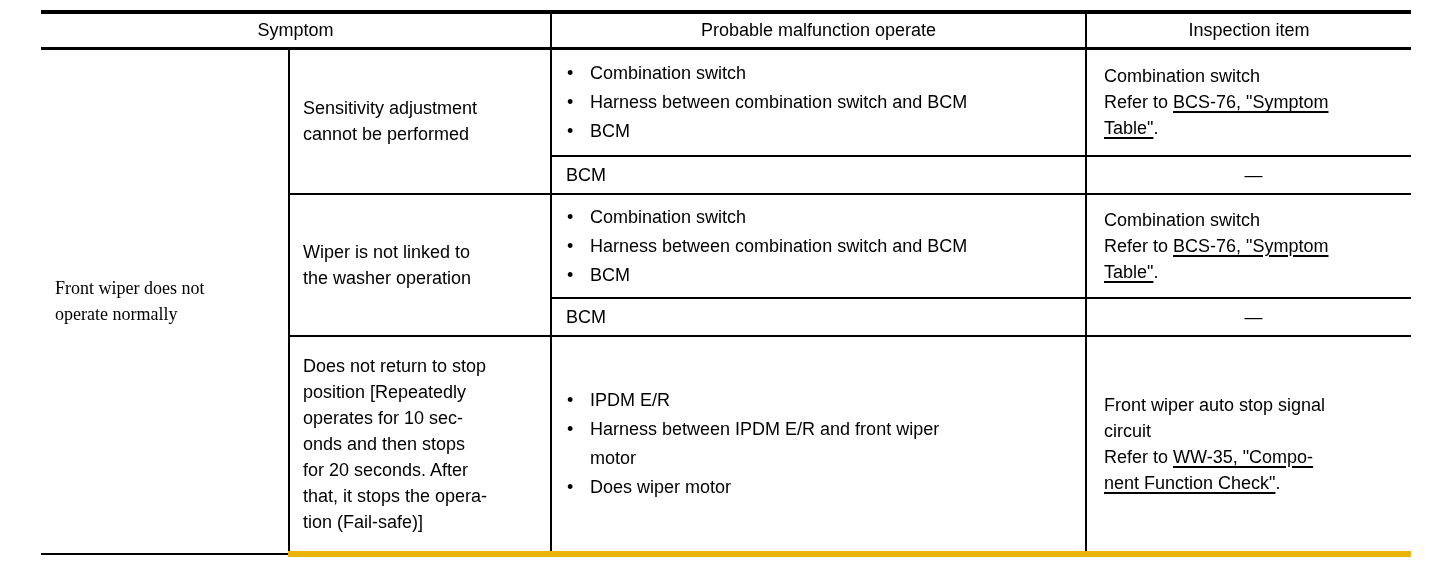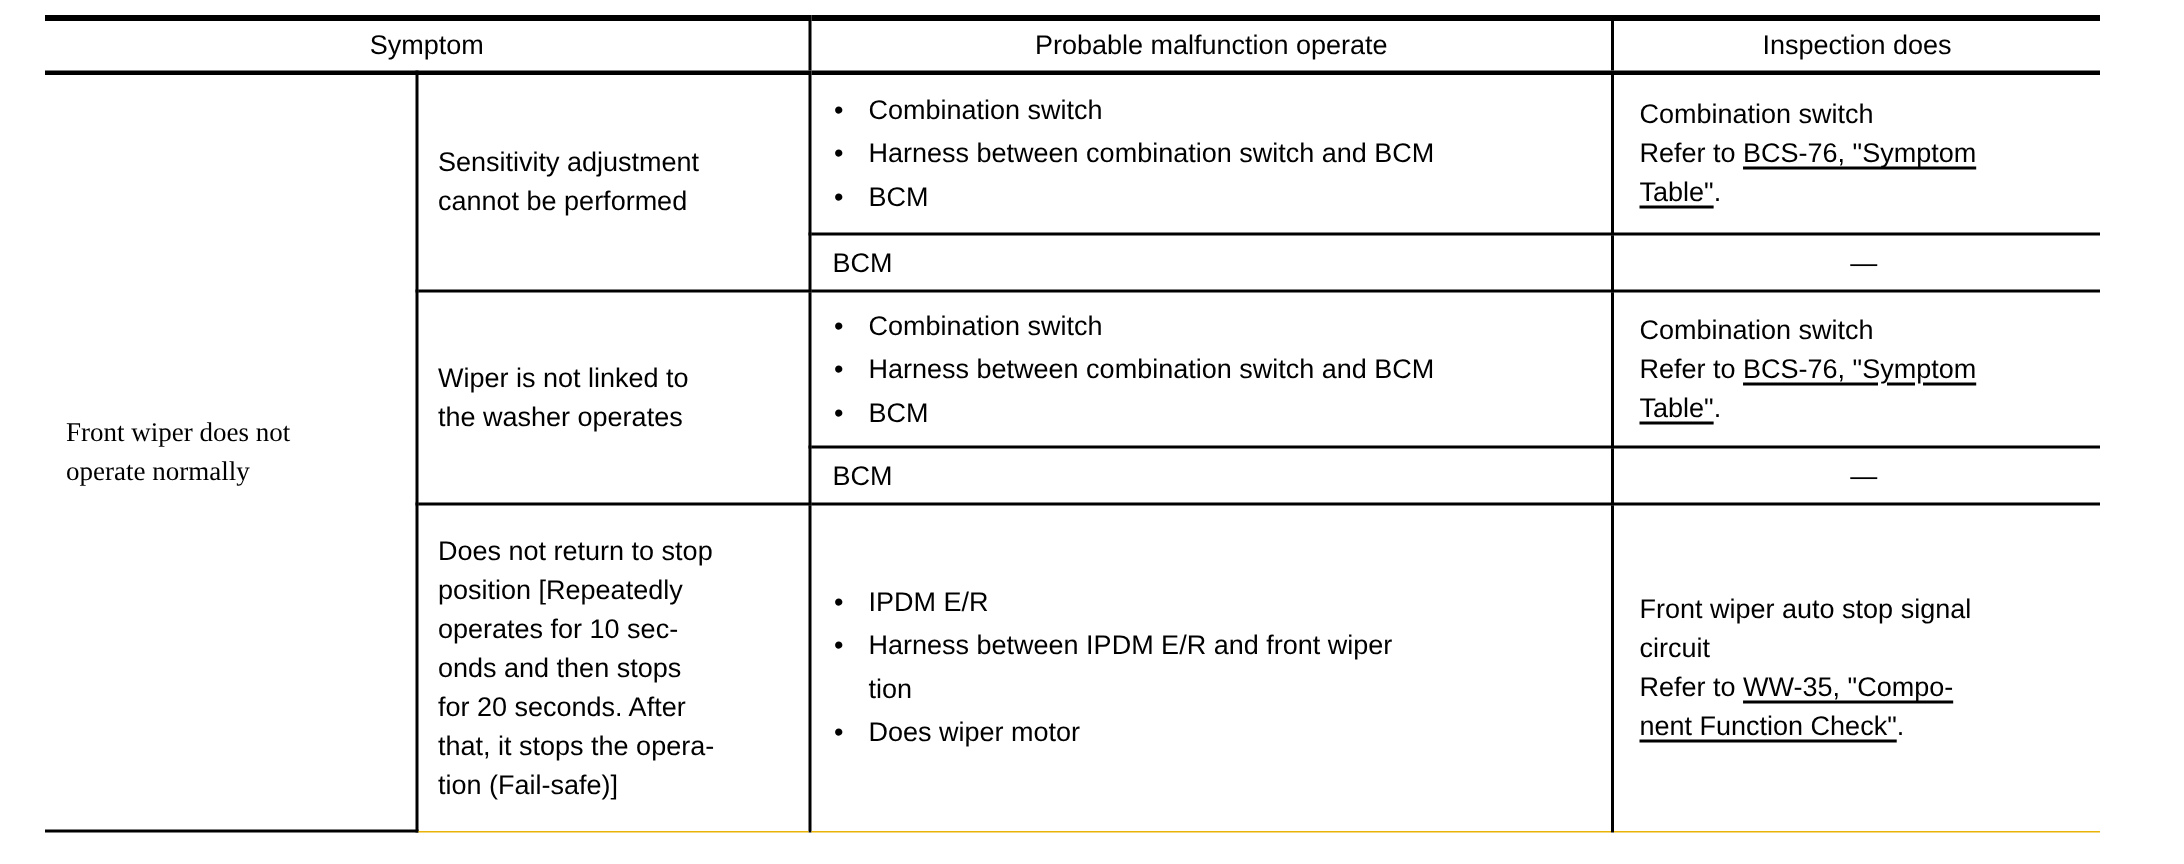--- a/index.html
+++ b/index.html
@@ -6,21 +6,21 @@
     margin: 0;
     padding: 0;
     background: #ffffff;
     width: 1456px;
     height: 576px;
     font-family: "Liberation Sans", sans-serif;
     color: #000000;
   }
   .wrap {
     position: absolute;
-    left: 30px;
+    left: 41px;
     top: 10px;
   }
   table.diag {
     border-collapse: collapse;
     table-layout: fixed;
     width: 1370px;
   }
   th, td {
     border: 2px solid #000000;
     vertical-align: middle;
@@ -30,21 +30,21 @@
     padding: 4px 8px;
   }
   th {
     border-top: 4px solid #000000;
     border-bottom: 3px solid #000000;
     text-align: center;
     padding: 2px 4px;
   }
   .no-left  { border-left: none; }
   .no-right { border-right: none; }
-  tr.last td { border-bottom: 1px solid #eab308; }
+  tr.last td { border-bottom: 6px solid #eab308; }
   tr.hdr { height: 36px; }
   tr.r1a { height: 108px; }
   tr.r1b { height: 38px; }
   tr.r2a { height: 104px; }
   tr.r2b { height: 38px; }
   tr.r3  { height: 218px; }
   .pre { white-space: pre-line; }
   td.symptom-group { padding-left: 14px; font-family: Liberation Serif, serif; }
   td.symptom { padding-left: 13px; padding-right: 6px; }
   td.loc { padding: 4px 8px 4px 15px; }
@@ -70,21 +70,21 @@
       <col style="width:248px">
       <col style="width:262px">
       <col style="width:535px">
       <col style="width:325px">
     </colgroup>
 
     <tbody>
         <tr class="hdr">
       <th colspan="2" class="no-left">Symptom</th>
       <th>Probable malfunction operate</th>
-      <th class="no-right">Inspection does</th>
+      <th class="no-right">Inspection item</th>
     </tr>
 
     <tr class="r1a">
       <td rowspan="5" class="no-left symptom-group pre">Front wiper does not
 operate normally</td>
       <td rowspan="2" class="symptom pre">Sensitivity adjustment
 cannot be performed</td>
       <td class="loc">
         <div class="bullet-row">
               <span class="bullet">•</span>
@@ -106,21 +106,21 @@
       </td>
     </tr>
 
     <tr class="r1b">
       <td class="loc-plain">BCM</td>
       <td class="insp dash no-right">—</td>
     </tr>
 
     <tr class="r2a">
       <td rowspan="2" class="symptom pre">Wiper is not linked to
-the washer operates</td>
+the washer operation</td>
       <td class="loc">
         <div class="bullet-row">
               <span class="bullet">•</span>
               <span class="pre">Combination switch</span>
             </div>
         <div class="bullet-row">
               <span class="bullet">•</span>
               <span class="pre">Harness between combination switch and BCM</span>
             </div>
         <div class="bullet-row">
@@ -149,21 +149,21 @@
 that, it stops the opera-
 tion (Fail-safe)]</td>
       <td class="loc">
         <div class="bullet-row">
               <span class="bullet">•</span>
               <span class="pre">IPDM E/R</span>
             </div>
         <div class="bullet-row">
               <span class="bullet">•</span>
               <span class="pre">Harness between IPDM E/R and front wiper
-tion</span>
+motor</span>
             </div>
         <div class="bullet-row">
               <span class="bullet">•</span>
               <span class="pre">Does wiper motor</span>
             </div>
       </td>
       <td class="insp no-right">
         <div class="pre"><span>Front wiper auto stop signal
 circuit
 </span><span>Refer to </span><a class="ref">WW-35, "Compo-

